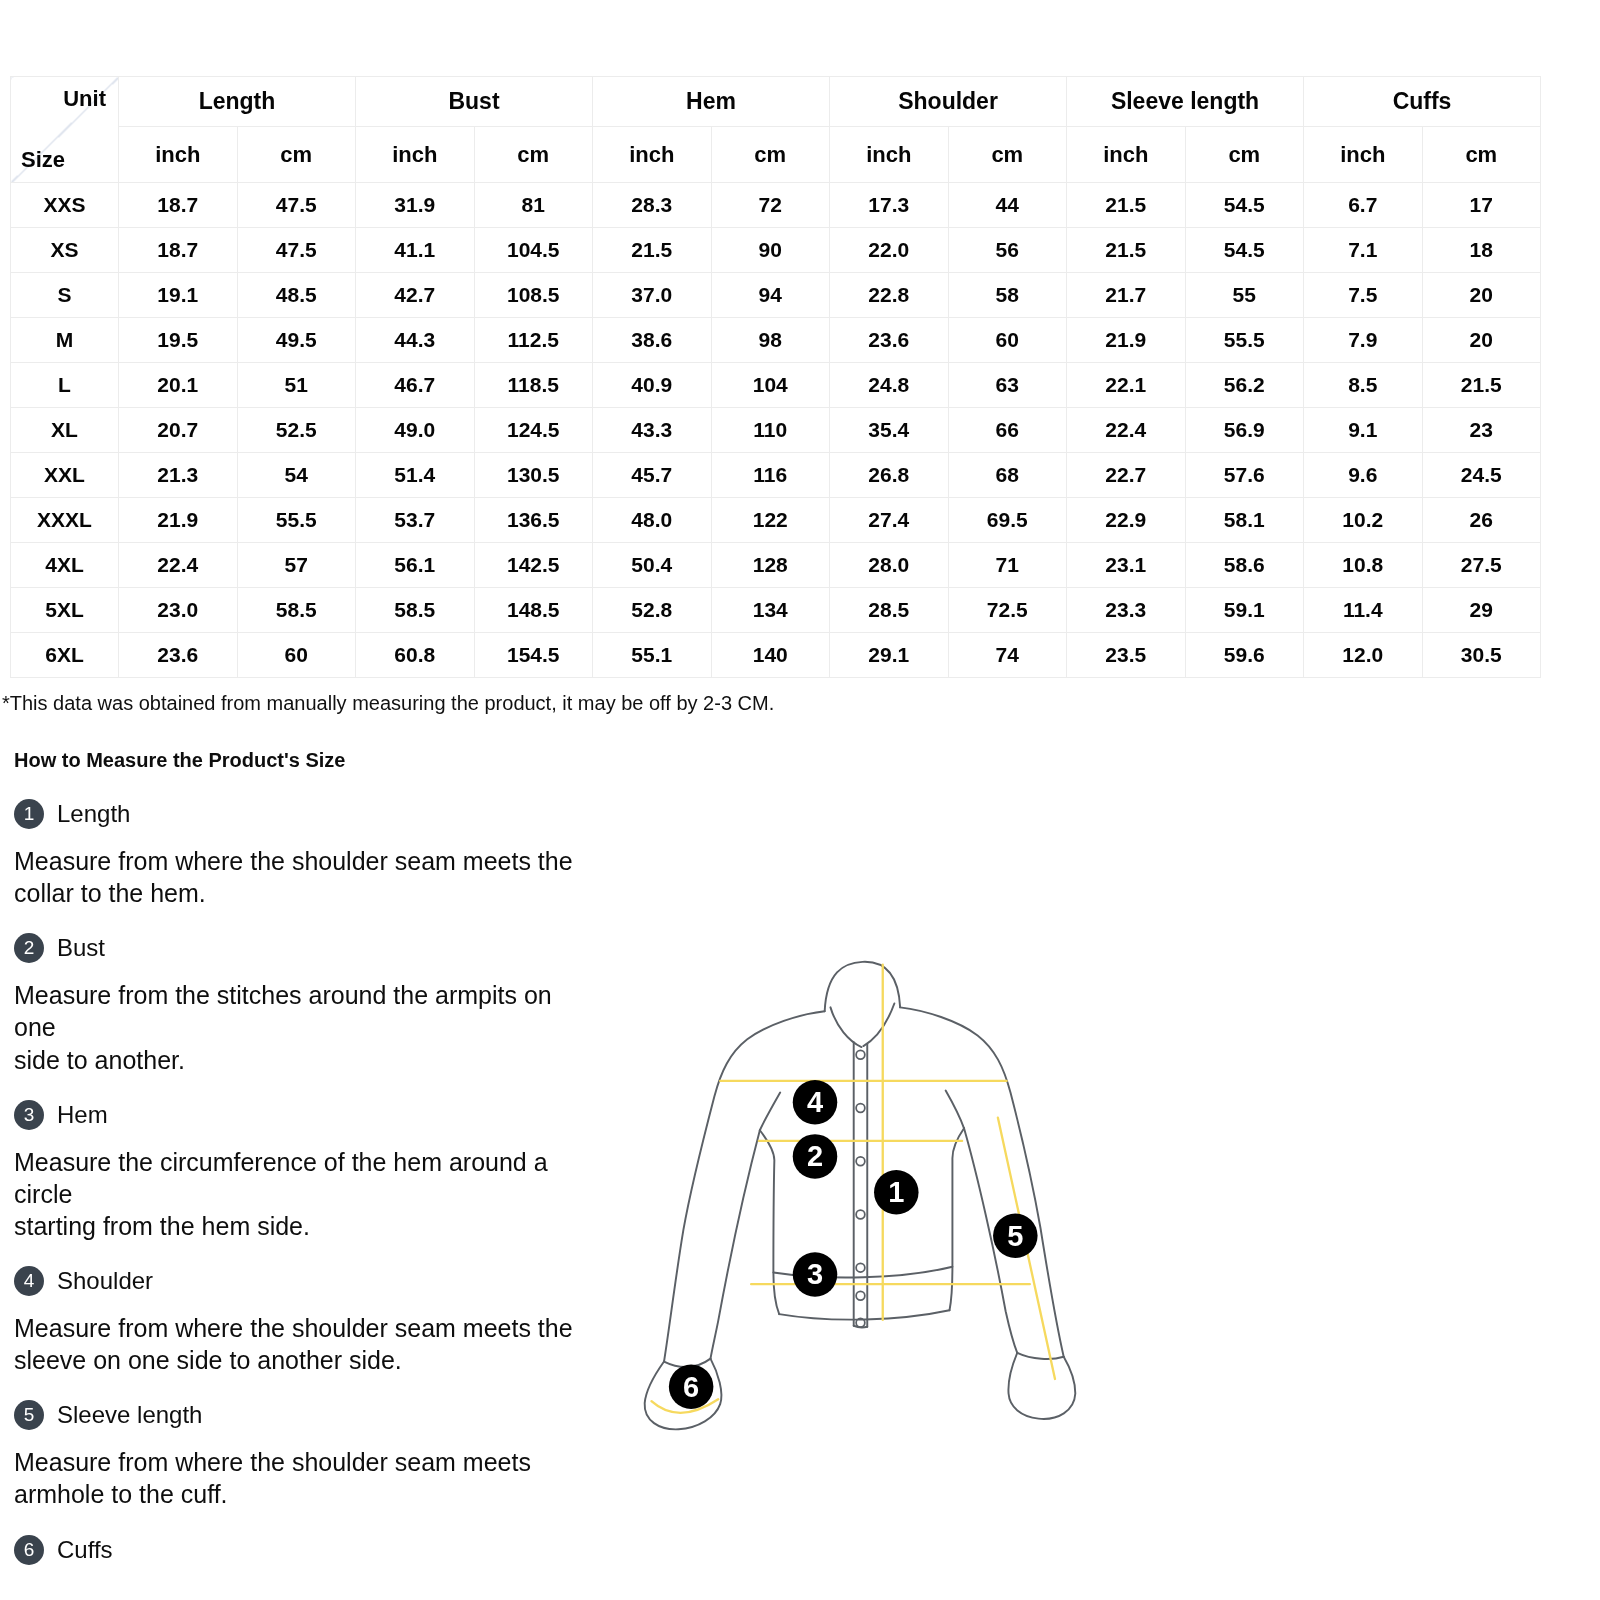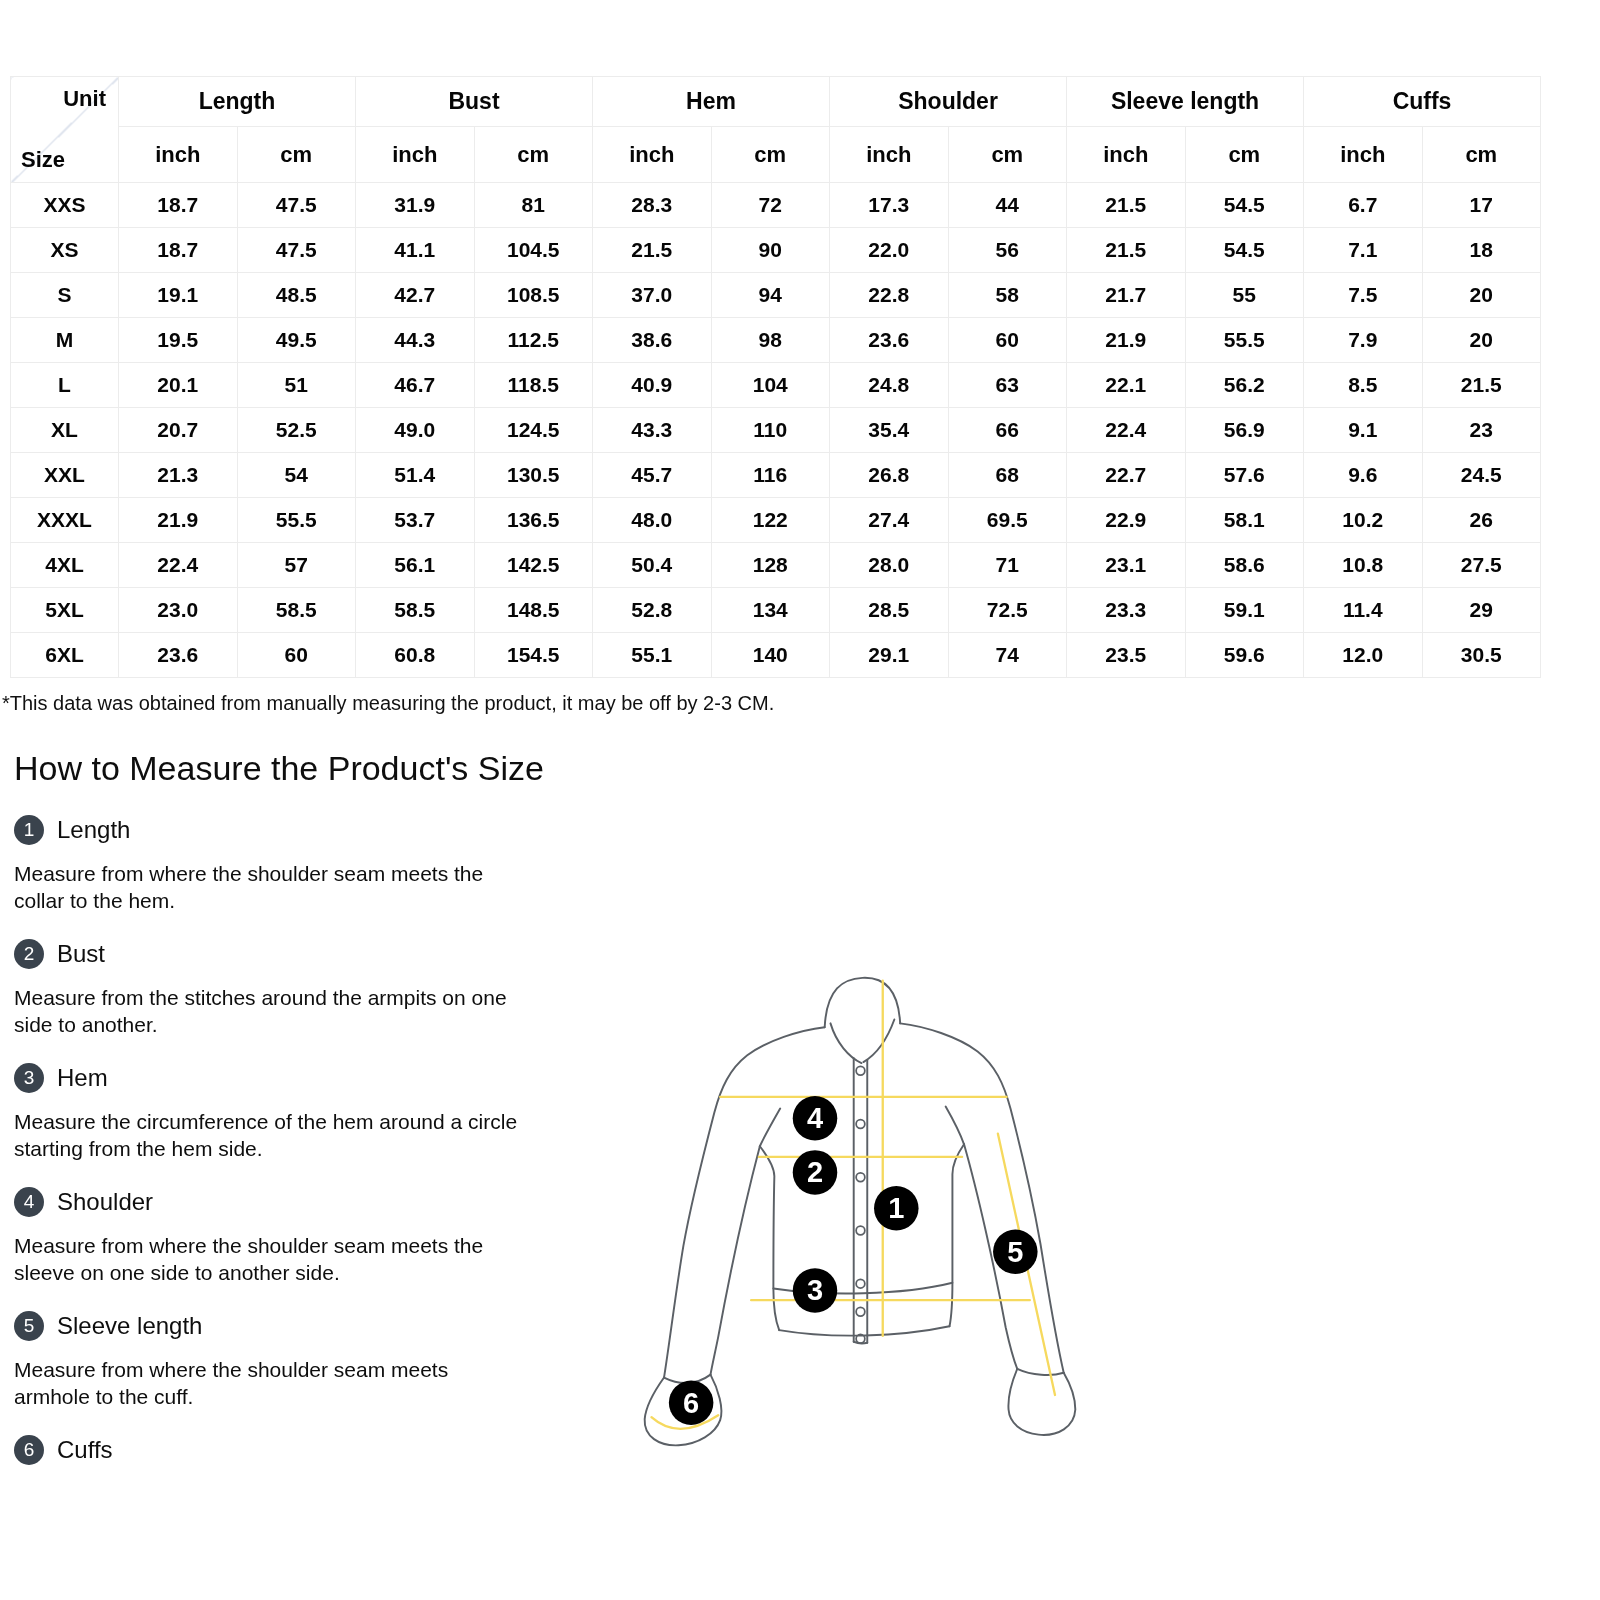--- a/index.html
+++ b/index.html
@@ -25,31 +25,31 @@
     background-image:linear-gradient(to bottom right,
       transparent 0, transparent calc(50% - 0.8px),
       #dfe4ee calc(50% - 0.8px), #dfe4ee calc(50% + 0.8px),
       transparent calc(50% + 0.8px));
   }
   .corner-top { position:absolute; top:9px; right:12px; font-size:22px; }
   .corner-bottom { position:absolute; bottom:9px; left:10px; font-size:22px; }
   
   .footnote { font-size:20px; font-weight:400; color:#111; margin:14px 0 0 2px; }
   
-  .guide-title { font-size:34px; font-weight:400; color:#0e0e0e; margin:34px 0 0 14px; }
+  .guide-title { font-size:20px; font-weight:700; color:#0e0e0e; margin:34px 0 0 14px; }
   .guide { position:relative; width:1600px; }
   .guide-item .item-header { display:flex; align-items:center; gap:13px; margin:24px 0 0 14px; }
   .guide-item:first-child .item-header { margin-top:27px; }
   .num-badge {
     width:30px; height:30px; border-radius:50%; background:#3a434d; color:#fff;
     font-size:19px; display:flex; align-items:center; justify-content:center; flex:0 0 30px;
   }
   .item-label { font-size:24px; font-weight:400; color:#0e0e0e; }
   .item-desc {
-    font-size:21px; font-weight:400; color:#0e0e0e; line-height:1.285;
+    font-size:25px; font-weight:400; color:#0e0e0e; line-height:1.285;
     margin:16px 0 0 14px; max-width:560px; white-space:pre-line;
   }
   
   .diagram { position:absolute; left:575px; top:98px; width:600px; height:542px; }
   .diagram svg { width:100%; height:100%; display:block; }
   .diagram path, .diagram circle.button { fill:none; stroke-linecap:round; stroke-linejoin:round; }
   .diagram .outline { stroke-width:2; }
   .diagram .accent { stroke-width:2.4; fill:none; }
   .diagram svg text { font-family:"Liberation Sans", sans-serif; font-weight:700; }
 </style>

